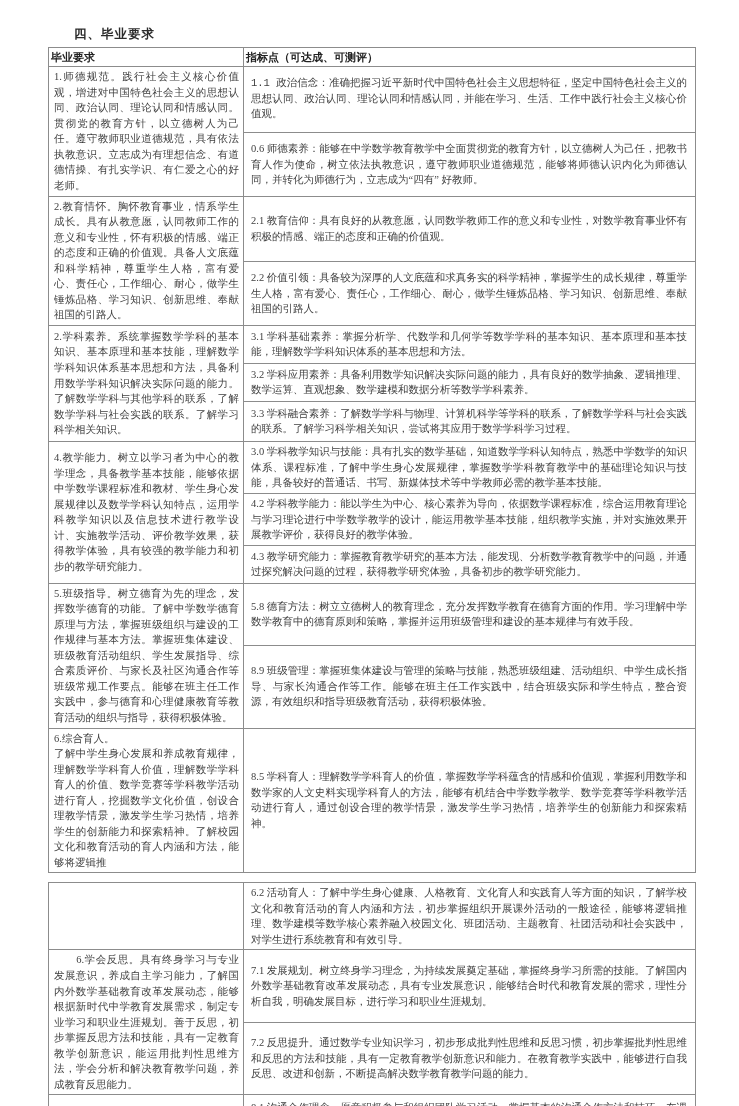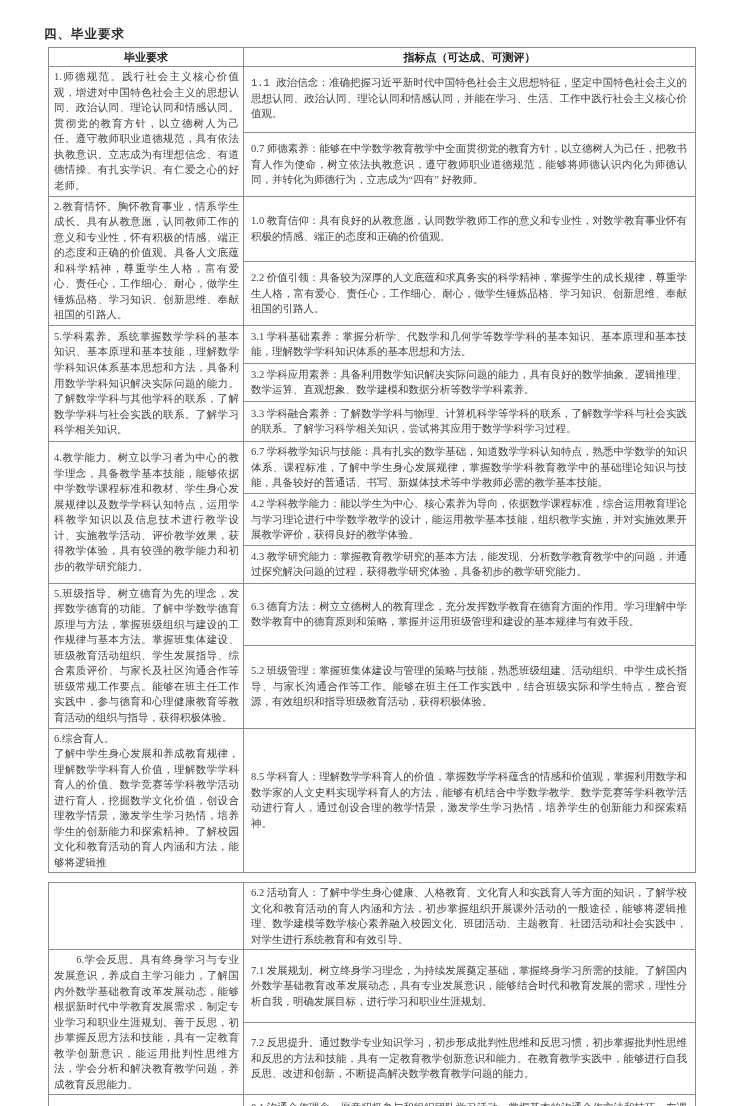--- a/index.html
+++ b/index.html
@@ -12,21 +12,21 @@
     width:739px;height:1106px;
     background:var(--page-bg);
     font-family:"Liberation Serif", serif;
     color:var(--text-color);
     overflow:hidden;
   }
   .doc-title{
     font-weight:bold;
     font-size:12.5px;
     color:#2b2b2b;
-    margin:26px 0 4px 44px;
+    margin:26px 0 4px 74px;
     letter-spacing:1px;
   }
   table{
     border-collapse:collapse;
     table-layout:fixed;
     width:647px;
     margin-left:48px;
   }
   .table-gap{height:9px;}
   th,td{
@@ -36,21 +36,21 @@
     line-height:1.48;
     vertical-align:middle;
     overflow:hidden;
   }
   th{
     font-weight:bold;
     color:#222222;
     font-size:11px;
     height:19px;
     padding:1px 2px;
-    text-align:center;
+    text-align:left;
   }
   td.req{
     padding:2px 4px 2px 5px;
     text-align:justify;
     font-family:Liberation Serif, serif;
   }
   td.ind{
     padding:2px 8px 2px 7px;
     text-align:justify;
   }
@@ -73,63 +73,63 @@
     </tr>
   </thead>
   <tbody id="tbody-1">
       <tr>
         <td class="req" rowspan="2">
           <p>1.师德规范。践行社会主义核心价值观，增进对中国特色社会主义的思想认同、政治认同、理论认同和情感认同。贯彻党的教育方针，以立德树人为己任。遵守教师职业道德规范，具有依法执教意识。立志成为有理想信念、有道德情操、有扎实学识、有仁爱之心的好老师。</p>
         </td>
         <td class="ind" style="height: 57px; font-family: Liberation Mono, monospace;">1.1 政治信念：准确把握习近平新时代中国特色社会主义思想特征，坚定中国特色社会主义的思想认同、政治认同、理论认同和情感认同，并能在学习、生活、工作中践行社会主义核心价值观。</td>
       </tr>
       <tr>
-        <td class="ind" style="height: 55px;">0.7 师德素养：能够在中学数学教育教学中全面贯彻党的教育方针，以立德树人为己任，把教书育人作为使命，树立依法执教意识，遵守教师职业道德规范，能够将师德认识内化为师德认同，并转化为师德行为，立志成为“四有” 好教师。</td>
+        <td class="ind" style="height: 55px;">0.6 师德素养：能够在中学数学教育教学中全面贯彻党的教育方针，以立德树人为己任，把教书育人作为使命，树立依法执教意识，遵守教师职业道德规范，能够将师德认识内化为师德认同，并转化为师德行为，立志成为“四有” 好教师。</td>
       </tr>
       <tr>
         <td class="req" rowspan="2">
           <p>2.教育情怀。胸怀教育事业，情系学生成长。具有从教意愿，认同教师工作的意义和专业性，怀有积极的情感、端正的态度和正确的价值观。具备人文底蕴和科学精神，尊重学生人格，富有爱心、责任心，工作细心、耐心，做学生锤炼品格、学习知识、创新思维、奉献祖国的引路人。</p>
         </td>
-        <td class="ind" style="height: 58px;">1.0 教育信仰：具有良好的从教意愿，认同数学教师工作的意义和专业性，对数学教育事业怀有积极的情感、端正的态度和正确的价值观。</td>
+        <td class="ind" style="height: 58px;">2.1 教育信仰：具有良好的从教意愿，认同数学教师工作的意义和专业性，对数学教育事业怀有积极的情感、端正的态度和正确的价值观。</td>
       </tr>
       <tr>
         <td class="ind" style="height: 56px;">2.2 价值引领：具备较为深厚的人文底蕴和求真务实的科学精神，掌握学生的成长规律，尊重学生人格，富有爱心、责任心，工作细心、耐心，做学生锤炼品格、学习知识、创新思维、奉献祖国的引路人。</td>
       </tr>
       <tr>
         <td class="req" rowspan="3">
-          <p>5.学科素养。系统掌握数学学科的基本知识、基本原理和基本技能，理解数学学科知识体系基本思想和方法，具备利用数学学科知识解决实际问题的能力。了解数学学科与其他学科的联系，了解数学学科与社会实践的联系。了解学习科学相关知识。</p>
+          <p>2.学科素养。系统掌握数学学科的基本知识、基本原理和基本技能，理解数学学科知识体系基本思想和方法，具备利用数学学科知识解决实际问题的能力。了解数学学科与其他学科的联系，了解数学学科与社会实践的联系。了解学习科学相关知识。</p>
         </td>
         <td class="ind" style="height: 38px;">3.1 学科基础素养：掌握分析学、代数学和几何学等数学学科的基本知识、基本原理和基本技能，理解数学学科知识体系的基本思想和方法。</td>
       </tr>
       <tr>
         <td class="ind" style="height: 38px;">3.2 学科应用素养：具备利用数学知识解决实际问题的能力，具有良好的数学抽象、逻辑推理、数学运算、直观想象、数学建模和数据分析等数学学科素养。</td>
       </tr>
       <tr>
         <td class="ind" style="height: 40px; margin-left: 34px;">3.3 学科融合素养：了解数学学科与物理、计算机科学等学科的联系，了解数学学科与社会实践的联系。了解学习科学相关知识，尝试将其应用于数学学科学习过程。</td>
       </tr>
       <tr>
         <td class="req" rowspan="3">
           <p>4.教学能力。树立以学习者为中心的教学理念，具备教学基本技能，能够依据中学数学课程标准和教材、学生身心发展规律以及数学学科认知特点，运用学科教学知识以及信息技术进行教学设计、实施教学活动、评价教学效果，获得教学体验，具有较强的教学能力和初步的教学研究能力。</p>
         </td>
-        <td class="ind" style="height: 52px;">6.7 学科教学知识与技能：具有扎实的数学基础，知道数学学科认知特点，熟悉中学数学的知识体系、课程标准，了解中学生身心发展规律，掌握数学学科教育教学中的基础理论知识与技能，具备较好的普通话、书写、新媒体技术等中学教师必需的教学基本技能。</td>
+        <td class="ind" style="height: 52px;">3.0 学科教学知识与技能：具有扎实的数学基础，知道数学学科认知特点，熟悉中学数学的知识体系、课程标准，了解中学生身心发展规律，掌握数学学科教育教学中的基础理论知识与技能，具备较好的普通话、书写、新媒体技术等中学教师必需的教学基本技能。</td>
       </tr>
       <tr>
         <td class="ind" style="height: 52px; margin-left: 32px;">4.2 学科教学能力：能以学生为中心、核心素养为导向，依据数学课程标准，综合运用教育理论与学习理论进行中学数学教学的设计，能运用教学基本技能，组织教学实施，并对实施效果开展教学评价，获得良好的教学体验。</td>
       </tr>
       <tr>
         <td class="ind" style="height: 38px; margin-top: 7px;">4.3 教学研究能力：掌握教育教学研究的基本方法，能发现、分析数学教育教学中的问题，并通过探究解决问题的过程，获得教学研究体验，具备初步的教学研究能力。</td>
       </tr>
       <tr>
         <td class="req" rowspan="2">
           <p>5.班级指导。树立德育为先的理念，发挥数学德育的功能。了解中学数学德育原理与方法，掌握班级组织与建设的工作规律与基本方法。掌握班集体建设、班级教育活动组织、学生发展指导、综合素质评价、与家长及社区沟通合作等班级常规工作要点。能够在班主任工作实践中，参与德育和心理健康教育等教育活动的组织与指导，获得积极体验。</p>
         </td>
-        <td class="ind" style="height: 48px;">6.3 德育方法：树立立德树人的教育理念，充分发挥数学教育在德育方面的作用。学习理解中学数学教育中的德育原则和策略，掌握并运用班级管理和建设的基本规律与有效手段。</td>
+        <td class="ind" style="height: 48px;">5.8 德育方法：树立立德树人的教育理念，充分发挥数学教育在德育方面的作用。学习理解中学数学教育中的德育原则和策略，掌握并运用班级管理和建设的基本规律与有效手段。</td>
       </tr>
       <tr>
-        <td class="ind" style="height: 64px;">5.2 班级管理：掌握班集体建设与管理的策略与技能，熟悉班级组建、活动组织、中学生成长指导、与家长沟通合作等工作。能够在班主任工作实践中，结合班级实际和学生特点，整合资源，有效组织和指导班级教育活动，获得积极体验。</td>
+        <td class="ind" style="height: 64px;">8.9 班级管理：掌握班集体建设与管理的策略与技能，熟悉班级组建、活动组织、中学生成长指导、与家长沟通合作等工作。能够在班主任工作实践中，结合班级实际和学生特点，整合资源，有效组织和指导班级教育活动，获得积极体验。</td>
       </tr>
       <tr>
         <td class="req" rowspan="1">
           <p>6.综合育人。</p>
           <p>了解中学生身心发展和养成教育规律，理解数学学科育人价值，理解数学学科育人的价值、数学竞赛等学科教学活动进行育人，挖掘数学文化价值，创设合理教学情景，激发学生学习热情，培养学生的创新能力和探索精神。了解校园文化和教育活动的育人内涵和方法，能够将逻辑推</p>
         </td>
         <td class="ind" style="height: 122px;">8.5 学科育人：理解数学学科育人的价值，掌握数学学科蕴含的情感和价值观，掌握利用数学和数学家的人文史料实现学科育人的方法，能够有机结合中学数学教学、数学竞赛等学科教学活动进行育人，通过创设合理的教学情景，激发学生学习热情，培养学生的创新能力和探索精神。</td>
       </tr>
     </tbody>
 </table>

